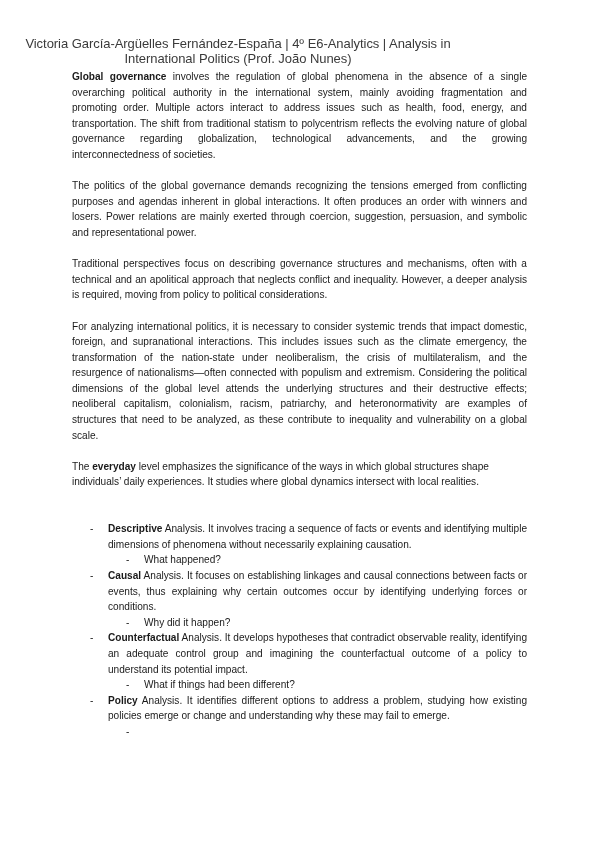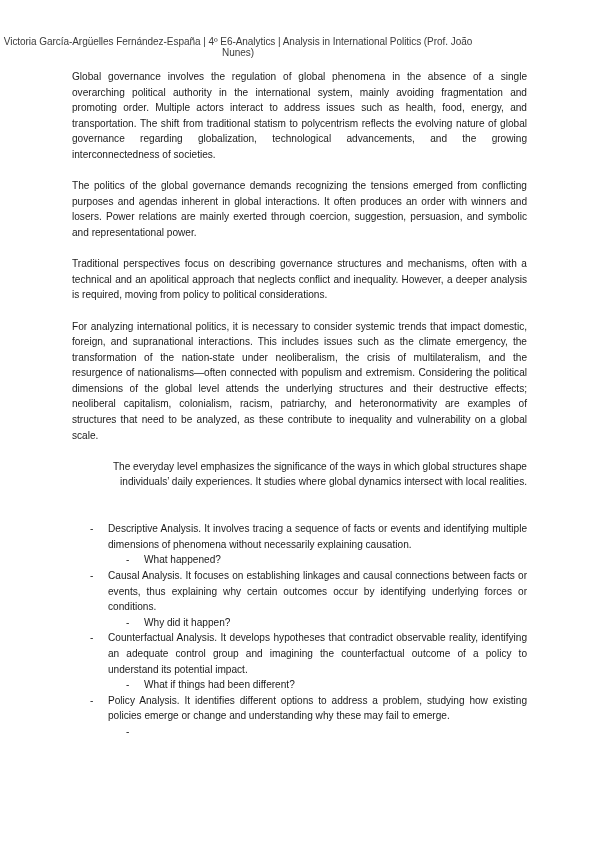--- a/index.html
+++ b/index.html
@@ -14,44 +14,44 @@
       overflow: hidden;
       font-family: "Liberation Sans", sans-serif;
       color: #1a1a1a;
     }
     .page-header {
       position: absolute;
       top: 36px;
       left: 0;
       width: 476px;
       text-align: center;
-      font-size: 10px;
+      font-size: 13px;
       color: #3a3a3a;
       letter-spacing: -0.05px;
     }
     .content {
       position: absolute;
       top: 69px;
       left: 72px;
       width: 455px;
       font-size: 10.1px;
       line-height: 15.6px;
     }
     .para {
       margin: 0 0 15.6px 0;
       text-align: justify;
     }
     .para.left {
-      text-align: right;
+      text-align: left;
     }
     .spacer {
       height: 15.6px;
     }
     b {
-      font-weight: normal;
+      font-weight: bold;
     }
     ul.methods {
       list-style: none;
       margin: 0;
       padding: 0;
     }
     ul.methods > li {
       position: relative;
       padding-left: 36px;
       text-align: justify;

